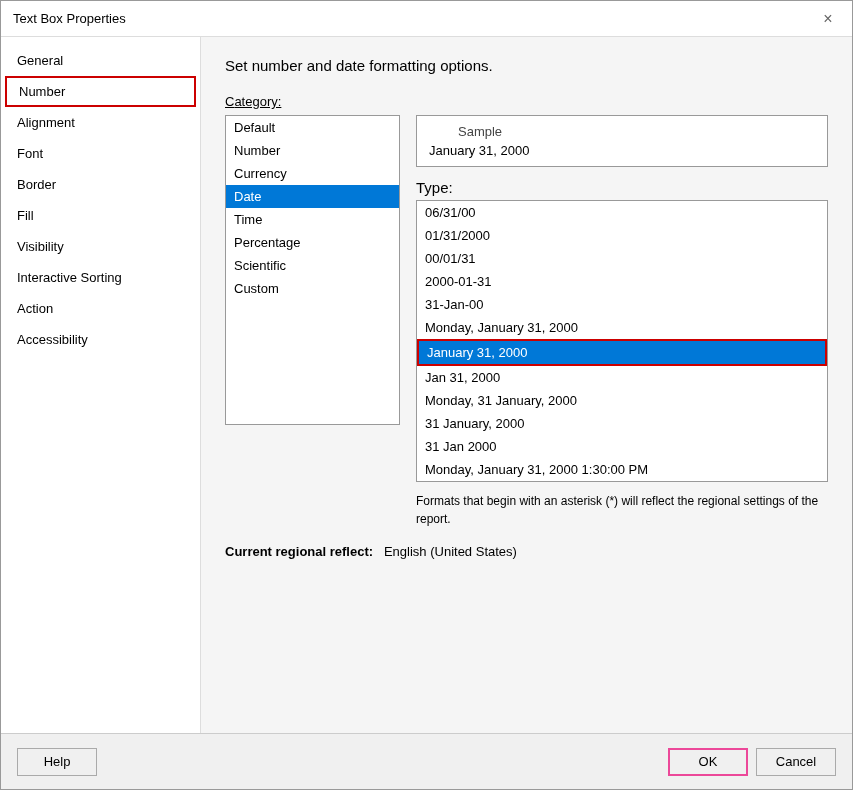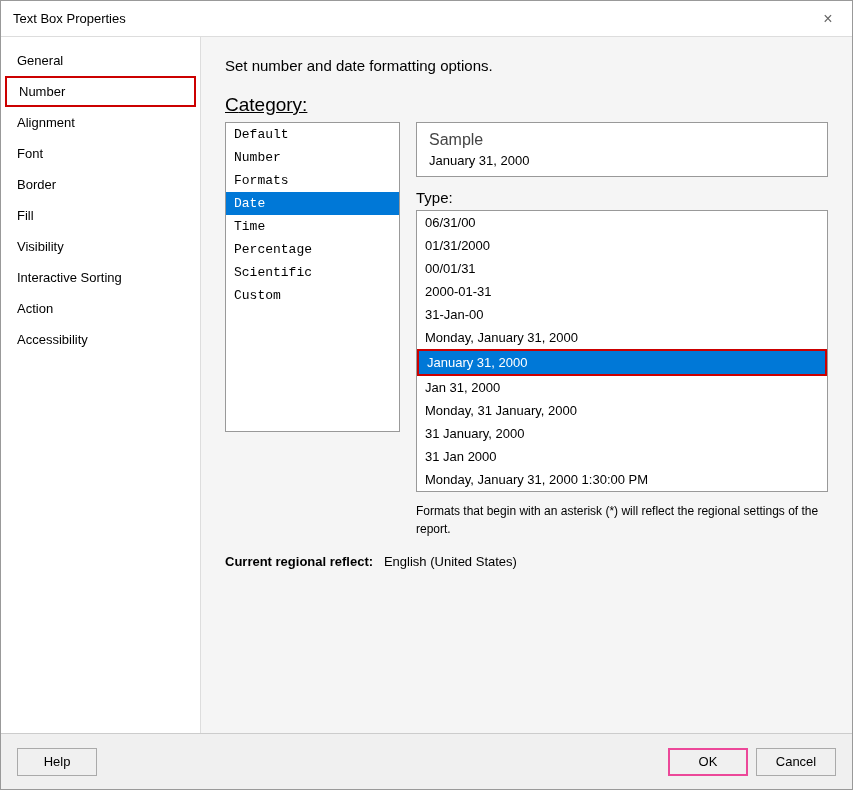--- a/index.html
+++ b/index.html
@@ -76,21 +76,21 @@
       background: #f5f5f5;
       padding: 20px 24px;
       overflow-y: auto;
     }
     .content-header {
       font-size: 15px;
       margin-bottom: 20px;
       color: #000;
     }
     .category-label {
-      font-size: 19px;
+      font-size: 13px;
       margin-bottom: 6px;
       color: #000;
     }
     .category-label span {
       text-decoration: underline;
     }
     .main-row {
       display: flex;
       gap: 16px;
       margin-bottom: 12px;
@@ -100,41 +100,41 @@
       border: 1px solid #999;
       background: #fff;
       height: 310px;
       overflow-y: auto;
       flex-shrink: 0;
     }
     .category-list-item {
       padding: 4px 8px;
       cursor: pointer;
       color: #000;
-      font-family: Liberation Mono, monospace;
     }
     .category-list-item.selected {
       background: #0078d7;
       color: #fff;
     }
     .right-panel {
       flex: 1;
       display: flex;
       flex-direction: column;
     }
     .sample-box {
       border: 1px solid #999;
       background: #fff;
       padding: 8px 12px;
       margin-bottom: 12px;
     }
     .sample-label {
-      font-size: 16px;
+      font-size: 13px;
       color: #444;
       margin-bottom: 4px;
+      margin-left: 29px;
     }
     .sample-value {
       font-size: 13px;
       color: #000;
     }
     .type-label {
       font-size: 15px;
       margin-bottom: 4px;
       color: #000;
     }
@@ -232,21 +232,21 @@
 
       <div class="category-label">
         <span>C</span><span>ategory:</span>
       </div>
 
       <div class="main-row">
 
         <div class="category-list">
           <div class="category-list-item">Default</div>
           <div class="category-list-item">Number</div>
-          <div class="category-list-item">Formats</div>
+          <div class="category-list-item">Currency</div>
           <div class="category-list-item selected">Date</div>
           <div class="category-list-item">Time</div>
           <div class="category-list-item">Percentage</div>
           <div class="category-list-item">Scientific</div>
           <div class="category-list-item">Custom</div>
         </div>
 
         <div class="right-panel">
 
           <div class="sample-box">

